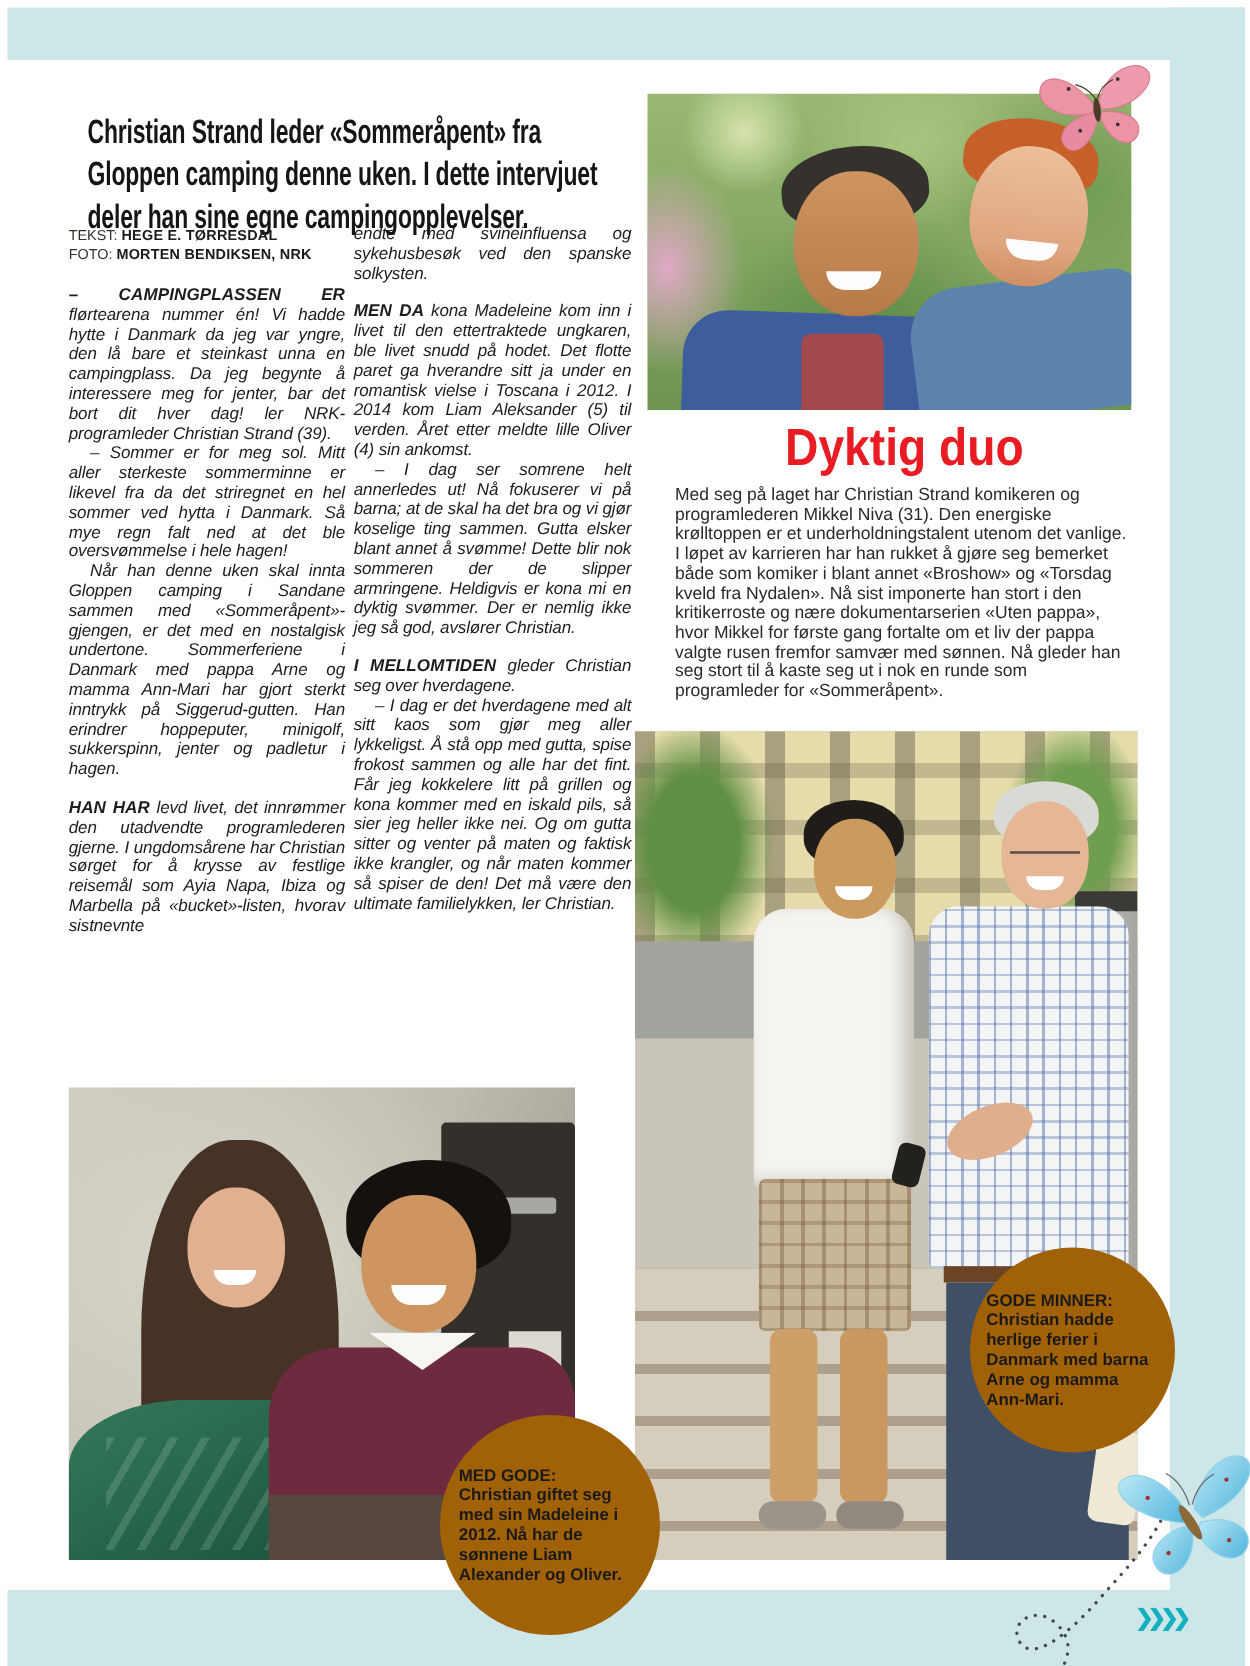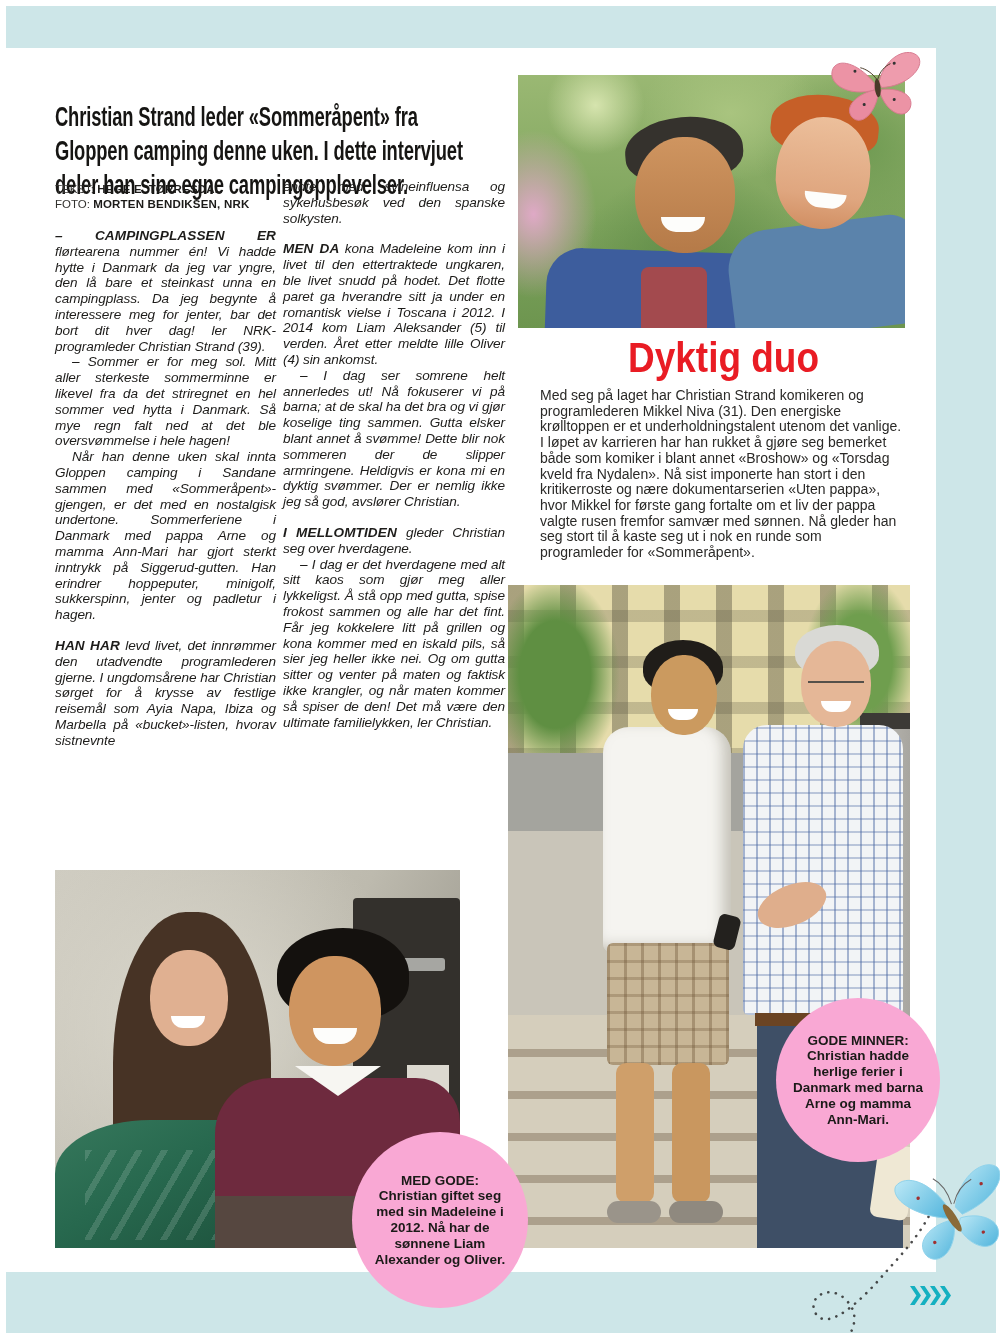--- a/index.html
+++ b/index.html
@@ -4,21 +4,21 @@
 <style>
   html,body{margin:0;padding:0;background:#e9e9e9;}
   .page{position:relative;width:1000px;height:1333px;background:#fff;overflow:hidden;
         font-family:"Liberation Sans", sans-serif;color:#1d1c1a;margin:0 auto;}
   .band{position:absolute;background:#cde6e8;}
   .band-top{left:6px;top:6px;width:989px;height:42px;}
   .band-right{left:936px;top:6px;width:60px;height:1327px;}
   .band-bottom{left:6px;top:1272px;width:989px;height:61px;}
 
   
-  .headline{position:absolute;left:55px;top:88px;width:640px;z-index:2;margin-top:12px;}
+  .headline{position:absolute;left:70px;top:88px;width:640px;z-index:2;}
   .headline .hl{white-space:nowrap;transform:scaleX(0.68);transform-origin:0 0;
       font-weight:bold;font-size:27px;line-height:34px;letter-spacing:-0.2px;color:#161513;}
   .byline{position:absolute;left:55px;top:182px;font-size:11.5px;line-height:14.5px;color:#33322f;z-index:2;}
   .byline b{color:#1b1a18;letter-spacing:0.2px;}
 
   
   .col{position:absolute;font-size:13.6px;line-height:15.8px;text-align:justify;
        letter-spacing:-0.1px;color:#1d1c1a;z-index:2;font-style:italic;}
   .col1{left:55px;top:228px;width:221px;}
   .col2{left:283px;top:179px;width:222px;}
@@ -111,22 +111,22 @@
   .p3w-sheen{left:30px;top:280px;width:150px;height:90px;background:
       repeating-linear-gradient(120deg, rgba(255,255,255,0.14) 0 6px, rgba(0,0,0,0) 6px 22px);}
   .p3m-hair{left:222px;top:58px;width:132px;height:92px;background:#14110e;border-radius:52% 52% 42% 42%;}
   .p3m-face{left:234px;top:86px;width:92px;height:110px;background:#cf9560;border-radius:48%;}
   .p3m-smile{left:258px;top:158px;width:44px;height:16px;background:#fdfdfb;border-radius:0 0 36px 36px;}
   .p3m-collar{left:240px;top:196px;width:86px;height:30px;background:#f7f6f2;clip-path:polygon(0 0,100% 0,50% 100%);}
   .p3m-sweater{left:160px;top:208px;width:245px;height:125px;background:#6e2a3e;border-radius:56px 44px 0 0;}
   .p3m-band{left:160px;top:326px;width:245px;height:52px;background:#564740;}
 
   
-  .circle{position:absolute;background:#f9a8d4;border-radius:50%;z-index:3;
-          display:flex;align-items:center;justify-content:center;text-align:center;}
+  .circle{position:absolute;background:#a16207;border-radius:50%;z-index:3;
+          display:flex;align-items:center;justify-content:center;}
   .circle .ctext{font-weight:bold;font-size:13.5px;line-height:15.8px;color:#1b1a18;}
   .circle-medkona{left:352px;top:1132px;width:176px;height:176px;}
   .circle-medkona .ctext{width:146px;}
   .circle-gode{left:776px;top:998px;width:164px;height:164px;}
   .circle-gode .ctext{width:138px;}
 
   
   .butterfly-pink{position:absolute;left:830px;top:46px;width:95px;height:80px;z-index:4;transform:rotate(-6deg);}
   .butterfly-blue{position:absolute;left:893px;top:1156px;width:115px;height:115px;z-index:4;transform:rotate(-8deg);}
   .trail{position:absolute;left:770px;top:1180px;width:230px;height:153px;z-index:4;}

